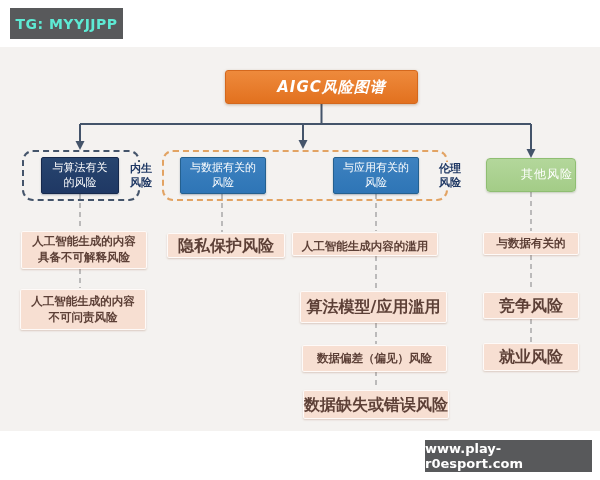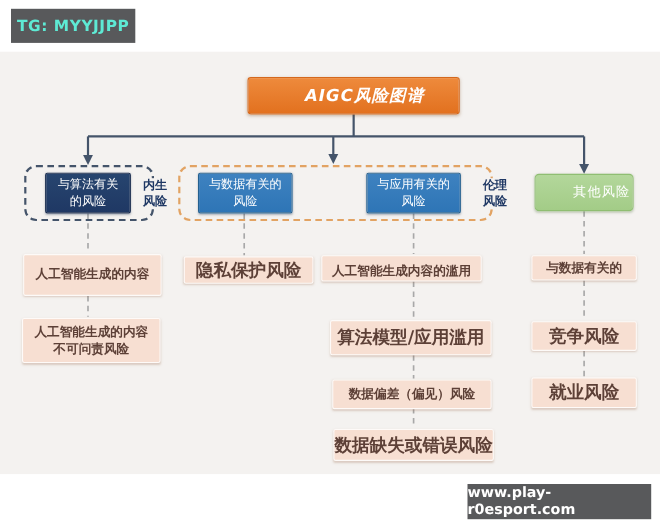--- a/index.html
+++ b/index.html
@@ -155,20 +155,21 @@
   <div>内生</div>
   <div>风险</div>
 </div>
 <div class="grp-label lbl-ethics">
   <div>伦理</div>
   <div>风险</div>
 </div>
 
 <div class="leaf leaf-a1">
   <div>人工智能生成的内容</div>
+  <div>具备不可解释风险</div>
 </div>
 <div class="leaf leaf-a2">
   <div>人工智能生成的内容</div>
   <div>不可问责风险</div>
 </div>
 
 <div class="leaf leaf-d1">
   <div>隐私保护风险</div>
 </div>
 

